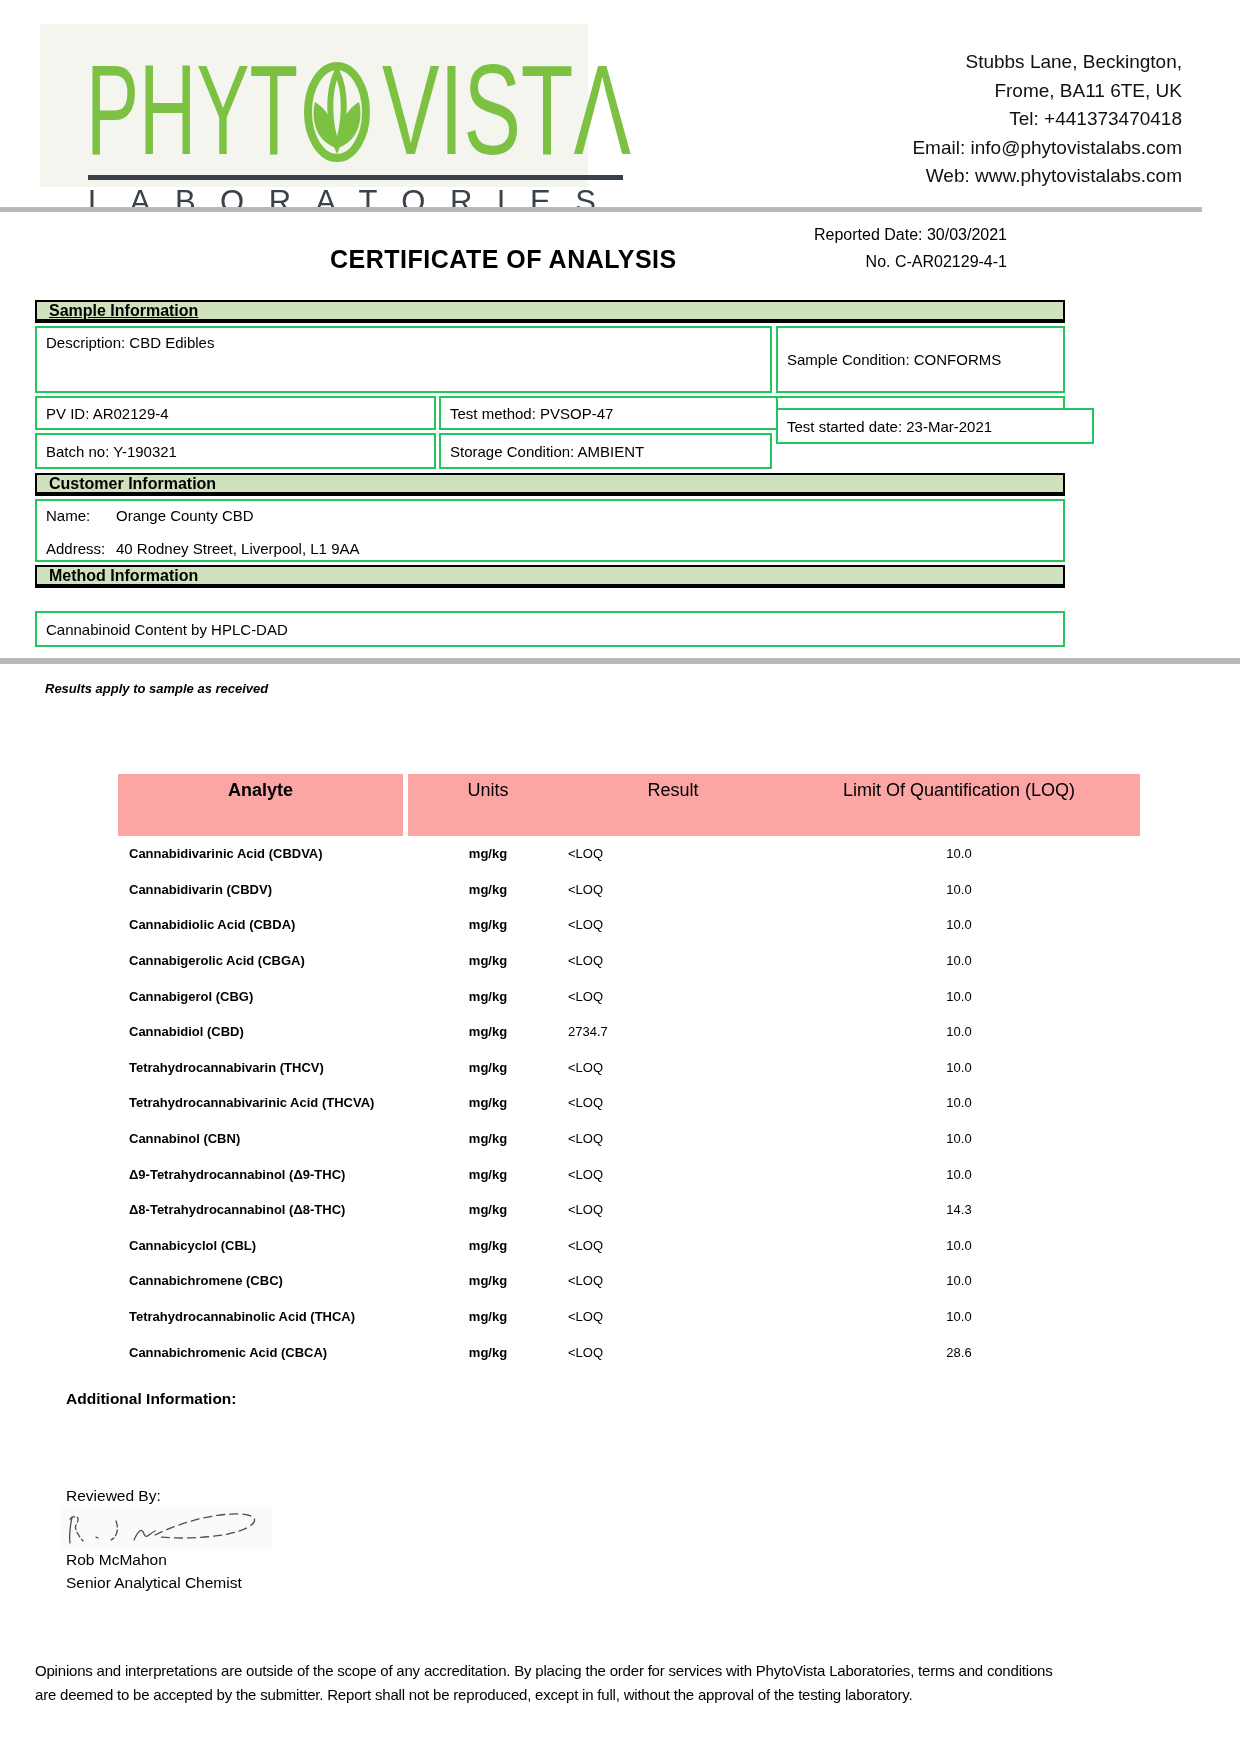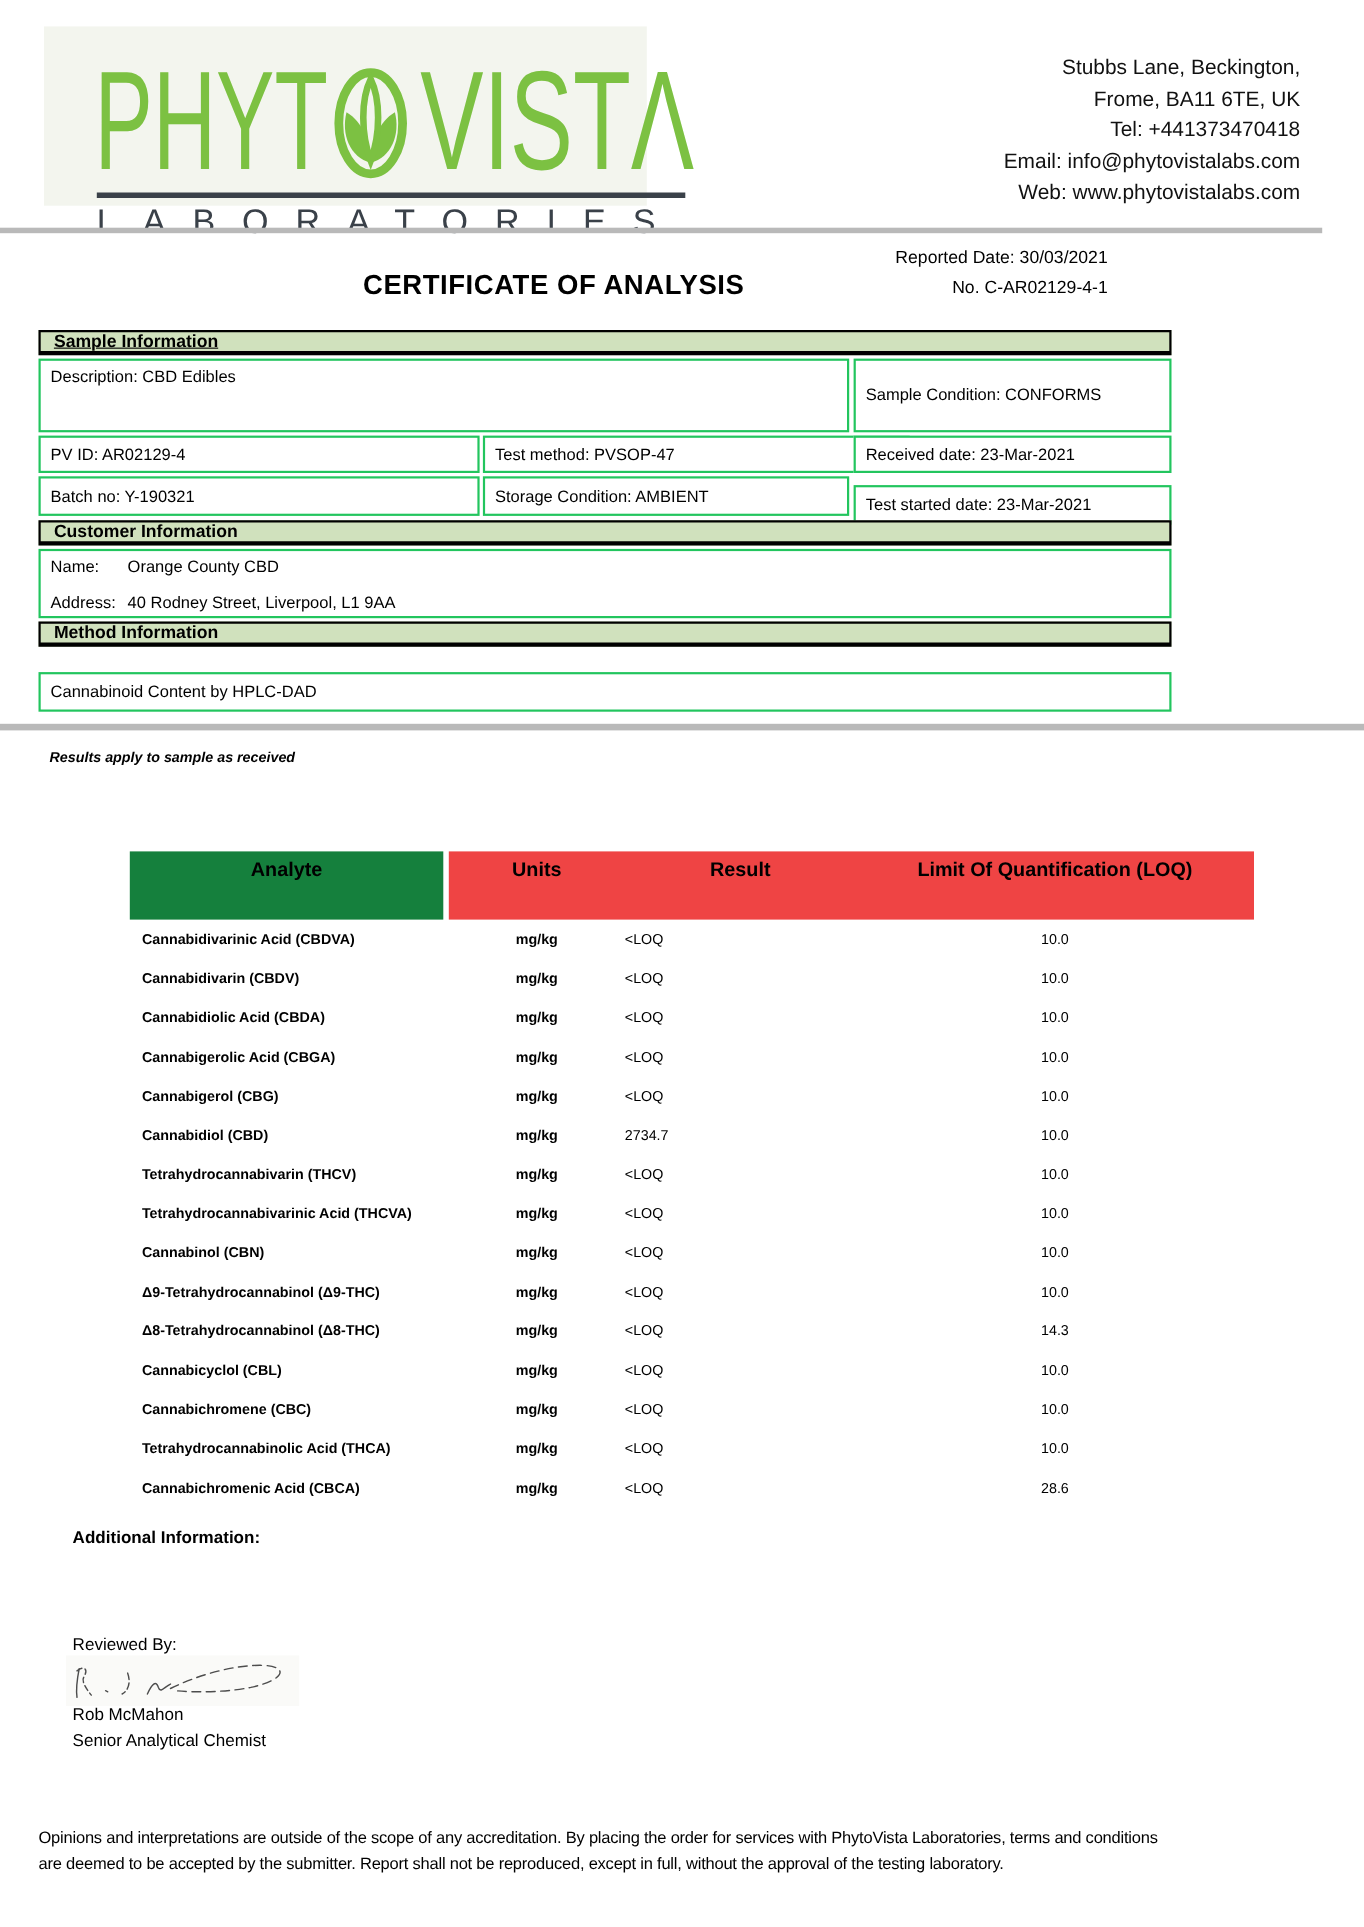--- a/index.html
+++ b/index.html
@@ -31,37 +31,37 @@
   .vcenter{display:flex;align-items:center;padding-left:9px;}
 
   .bar-sample{left:35px;top:300px;width:1030px;height:23px;text-decoration:underline;}
   .box-desc{left:35px;top:326px;width:737px;height:67px;padding:6px 0 0 9px;}
   .box-cond{left:776px;top:326px;width:289px;height:67px;}
   .box-pvid{left:35px;top:396px;width:401px;height:34px;}
   .box-method-cell{left:439px;top:396px;width:388px;height:34px;}
   .box-recv{left:776px;top:396px;width:289px;height:34px;}
   .box-batch{left:35px;top:433px;width:401px;height:36px;}
   .box-storage{left:439px;top:433px;width:333px;height:36px;}
-  .box-started{left:776px;top:408px;width:289px;height:36px;margin-top:33px;}
+  .box-started{left:776px;top:408px;width:318px;height:36px;}
   .bar-cust{left:35px;top:473px;width:1030px;height:23px;}
   .box-cust{left:35px;top:499px;width:1030px;height:63px;padding:6px 0 0 9px;}
   .box-cust .line2{margin-top:16px;}
   .cust-lab{display:inline-block;width:70px;}
   .bar-meth{left:35px;top:565px;width:1030px;height:23px;}
   .box-meth{left:35px;top:611px;width:1030px;height:36px;}
 
   .note{left:45px;top:681px;font-size:13px;font-weight:bold;font-style:italic;}
 
   
-  .thead-analyte{left:118px;top:774px;width:285px;height:62px;background:#15803d;
+  .thead-analyte{left:118px;top:774px;width:285px;height:62px;background:#fca5a5;
                  display:flex;justify-content:center;padding-top:6px;box-sizing:border-box;
                  font-weight:bold;font-size:18px;}
-  .thead-rest{left:408px;top:774px;width:732px;height:62px;background:#ef4444;
+  .thead-rest{left:408px;top:774px;width:732px;height:62px;background:#fca5a5;
               display:grid;grid-template-columns:160px 210px 362px;padding-top:6px;box-sizing:border-box;
-              font-weight:bold;font-size:18px;}
+              font-weight:normal;font-size:18px;}
   .thead-rest div{text-align:center;}
   .t-rows{left:118px;top:836px;width:1022px;}
   .t-row{display:grid;grid-template-columns:290px 160px 210px 362px;height:35.6px;align-items:center;
          font-size:13px;}
   .t-row .analyte{padding-left:11px;font-weight:bold;}
   .t-row .units{text-align:center;font-weight:bold;}
   .t-row .result{text-align:left;}
   .t-row .loq{text-align:center;}
 
   

